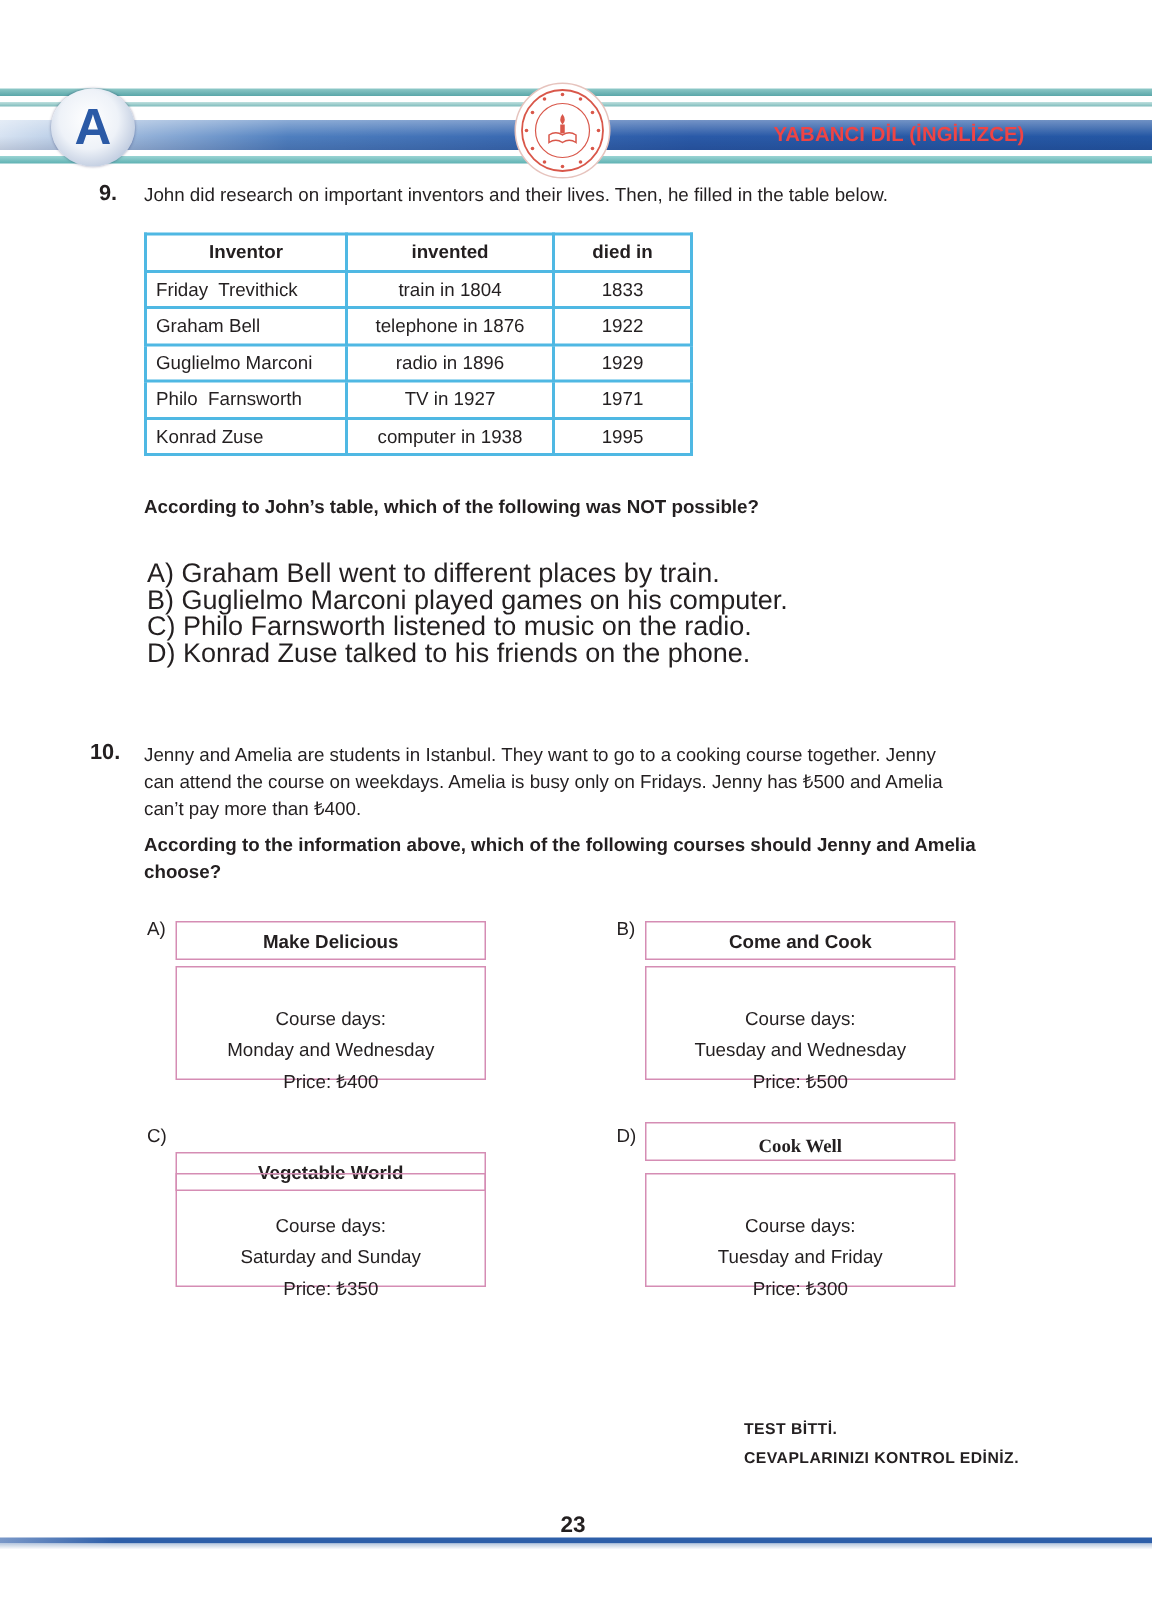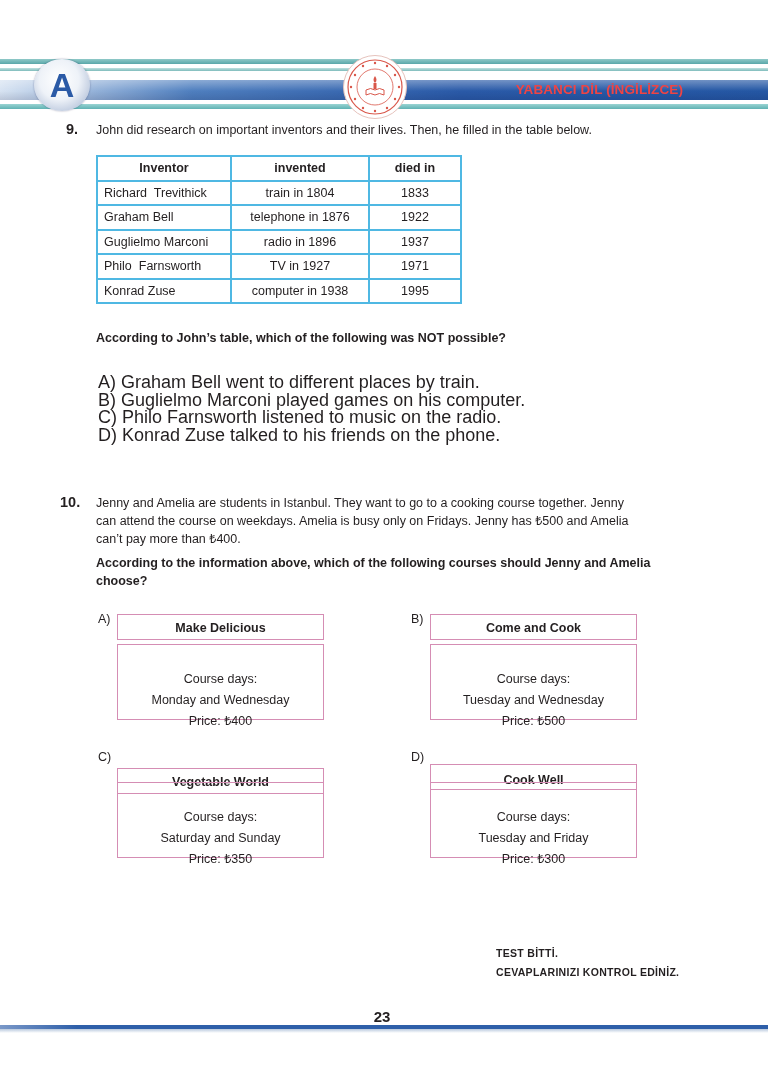--- a/index.html
+++ b/index.html
@@ -99,33 +99,33 @@
 <div class="qtext" style="left:96px; top:121px;">John did research on important inventors and their lives. Then, he filled in the table below.</div>
 
 <table class="inv">
   <tbody>
       <tr>
     <th class="col1">Inventor</th>
     <th class="col2">invented</th>
     <th class="col3">died in</th>
   </tr>
   <tr>
-    <td style="white-space:pre">Richard  Trevithick</td>
+    <td style="white-space:pre">Friday  Trevithick</td>
     <td class="c">train in 1804</td>
     <td class="c">1833</td>
   </tr>
   <tr>
     <td style="white-space:pre">Graham Bell</td>
     <td class="c">telephone in 1876</td>
     <td class="c">1922</td>
   </tr>
   <tr>
     <td style="white-space:pre">Guglielmo Marconi</td>
     <td class="c">radio in 1896</td>
-    <td class="c">1937</td>
+    <td class="c">1929</td>
   </tr>
   <tr>
     <td style="white-space:pre">Philo  Farnsworth</td>
     <td class="c">TV in 1927</td>
     <td class="c">1971</td>
   </tr>
   <tr>
     <td style="white-space:pre">Konrad Zuse</td>
     <td class="c">computer in 1938</td>
     <td class="c">1995</td>
@@ -171,21 +171,21 @@
 
 <div class="olabel" style="left:98px; top:750px;">C)</div>
 <div class="ctitle" style="left:117px; top:768px;">Vegetable World</div>
 <div class="cbody" style="left:117px; top:782px;">
   <div>Course days:</div>
   <div>Saturday and Sunday</div>
   <div>Price: ₺350</div>
 </div>
 
 <div class="olabel" style="left:411px; top:750px;">D)</div>
-<div class="ctitle" style="left:430px; top:764px; line-height:30px;">Cook Well</div>
+<div class="ctitle" style="left:430px; top:748px; line-height:30px;font-family:Liberation Serif, serif;">Cook Well</div>
 <div class="cbody" style="left:430px; top:782px;">
   <div>Course days:</div>
   <div>Tuesday and Friday</div>
   <div>Price: ₺300</div>
 </div>
 
 <div class="end">
   <div>TEST BİTTİ.</div>
   <div>CEVAPLARINIZI KONTROL EDİNİZ.</div>
 </div>

